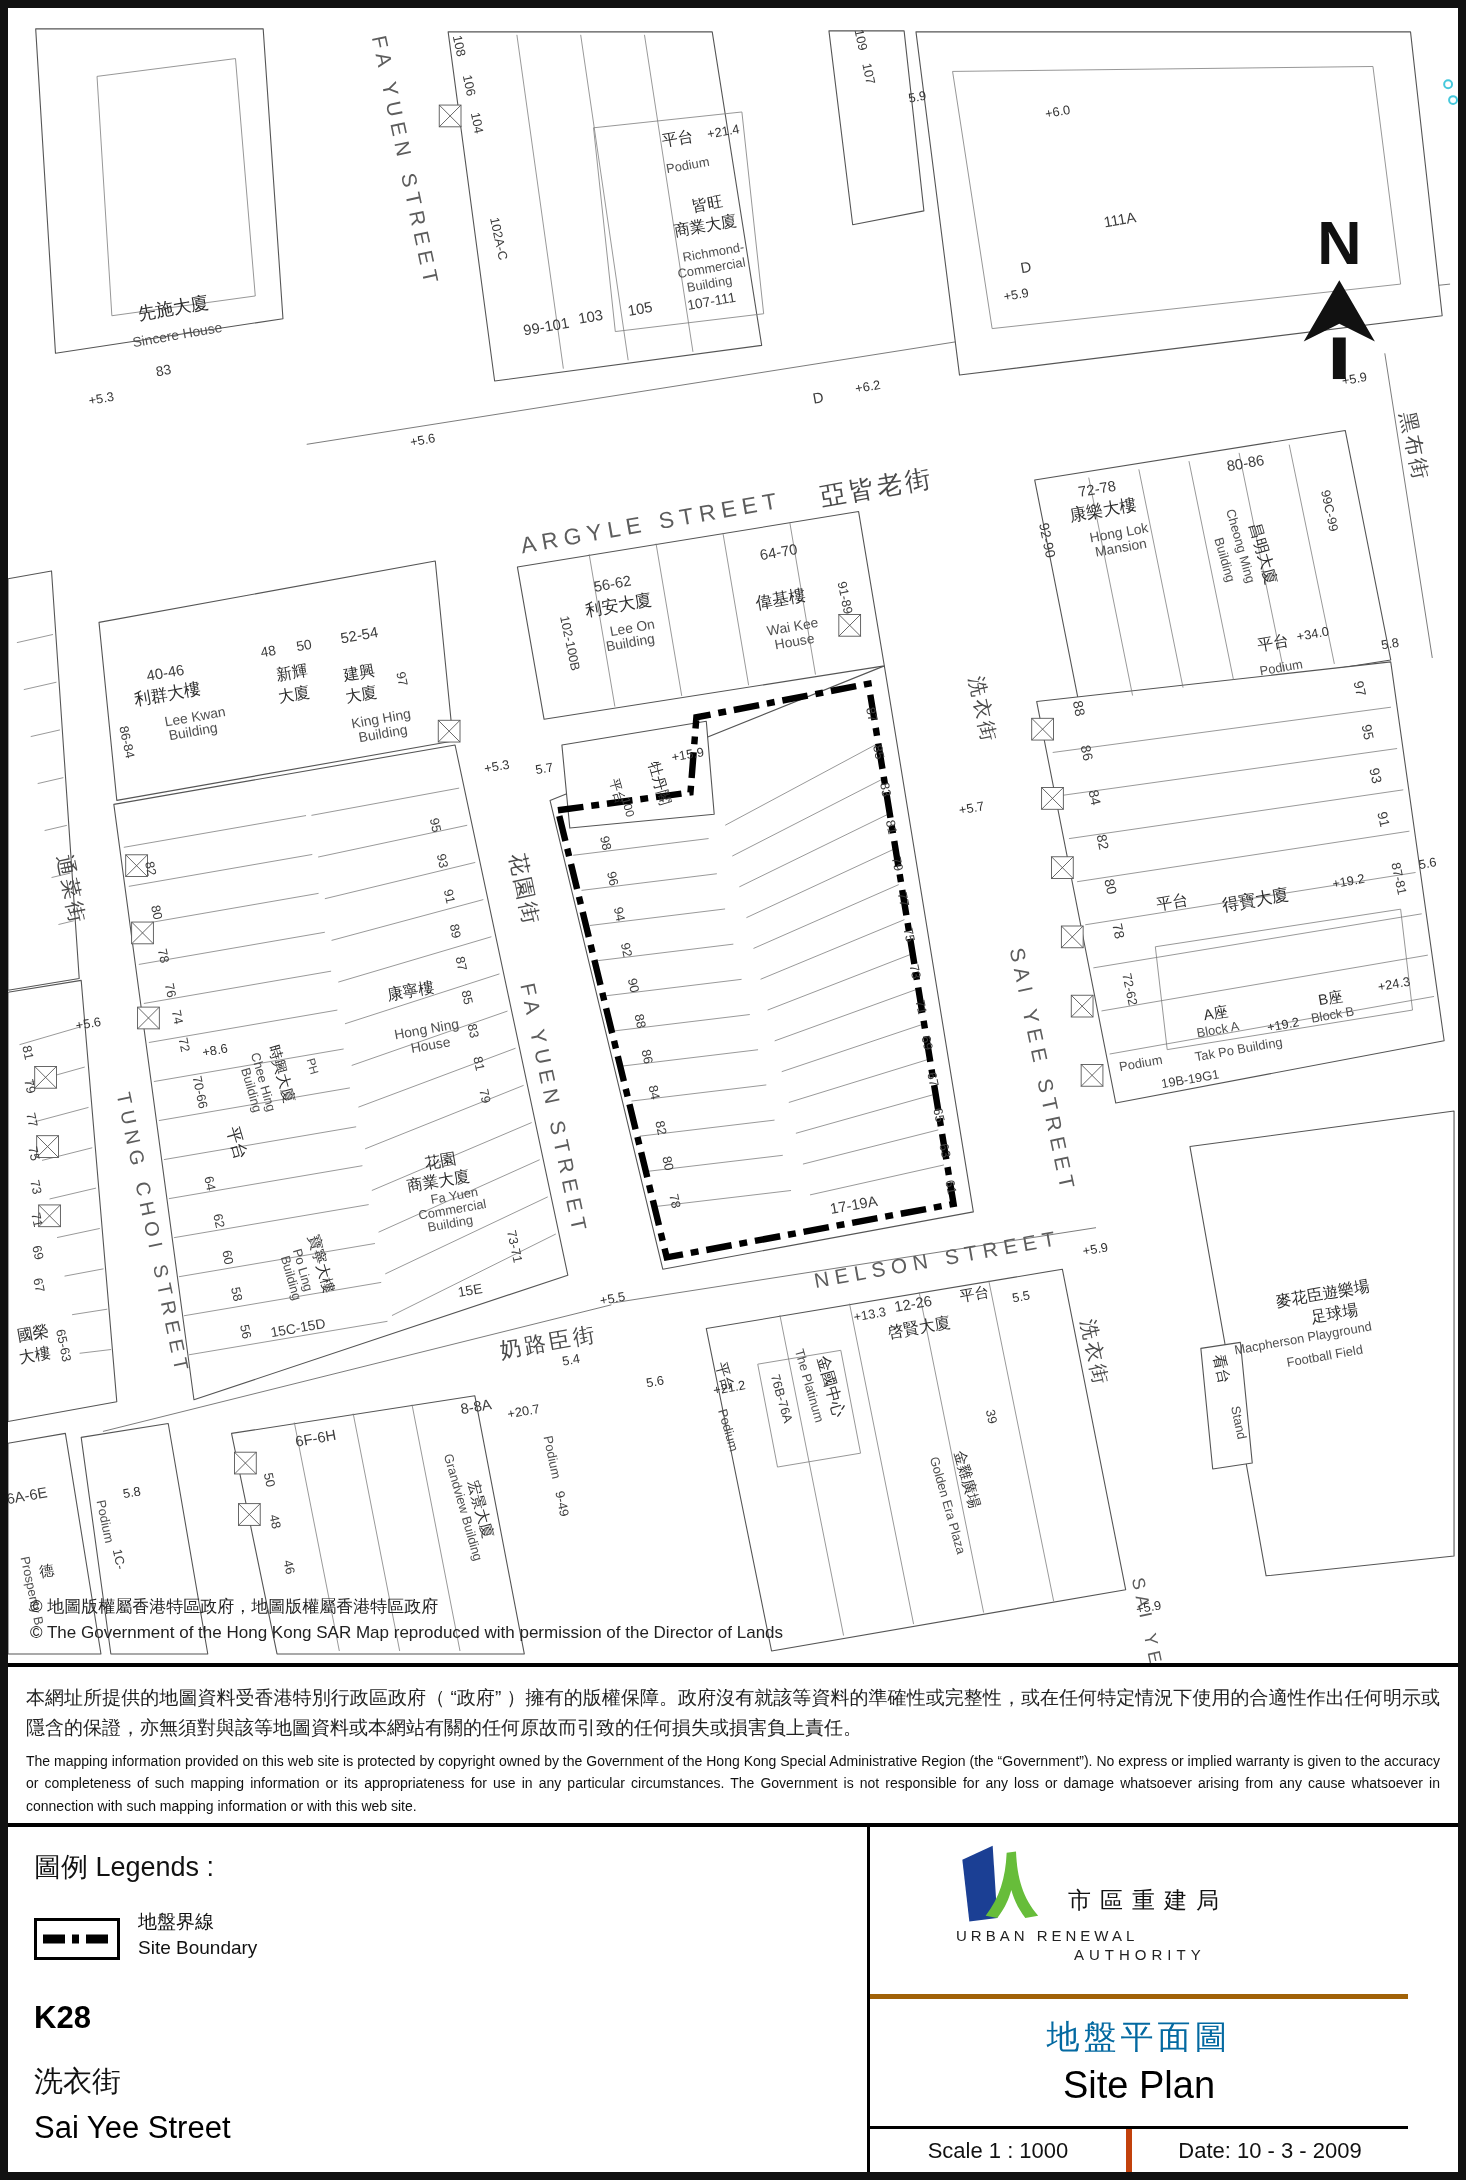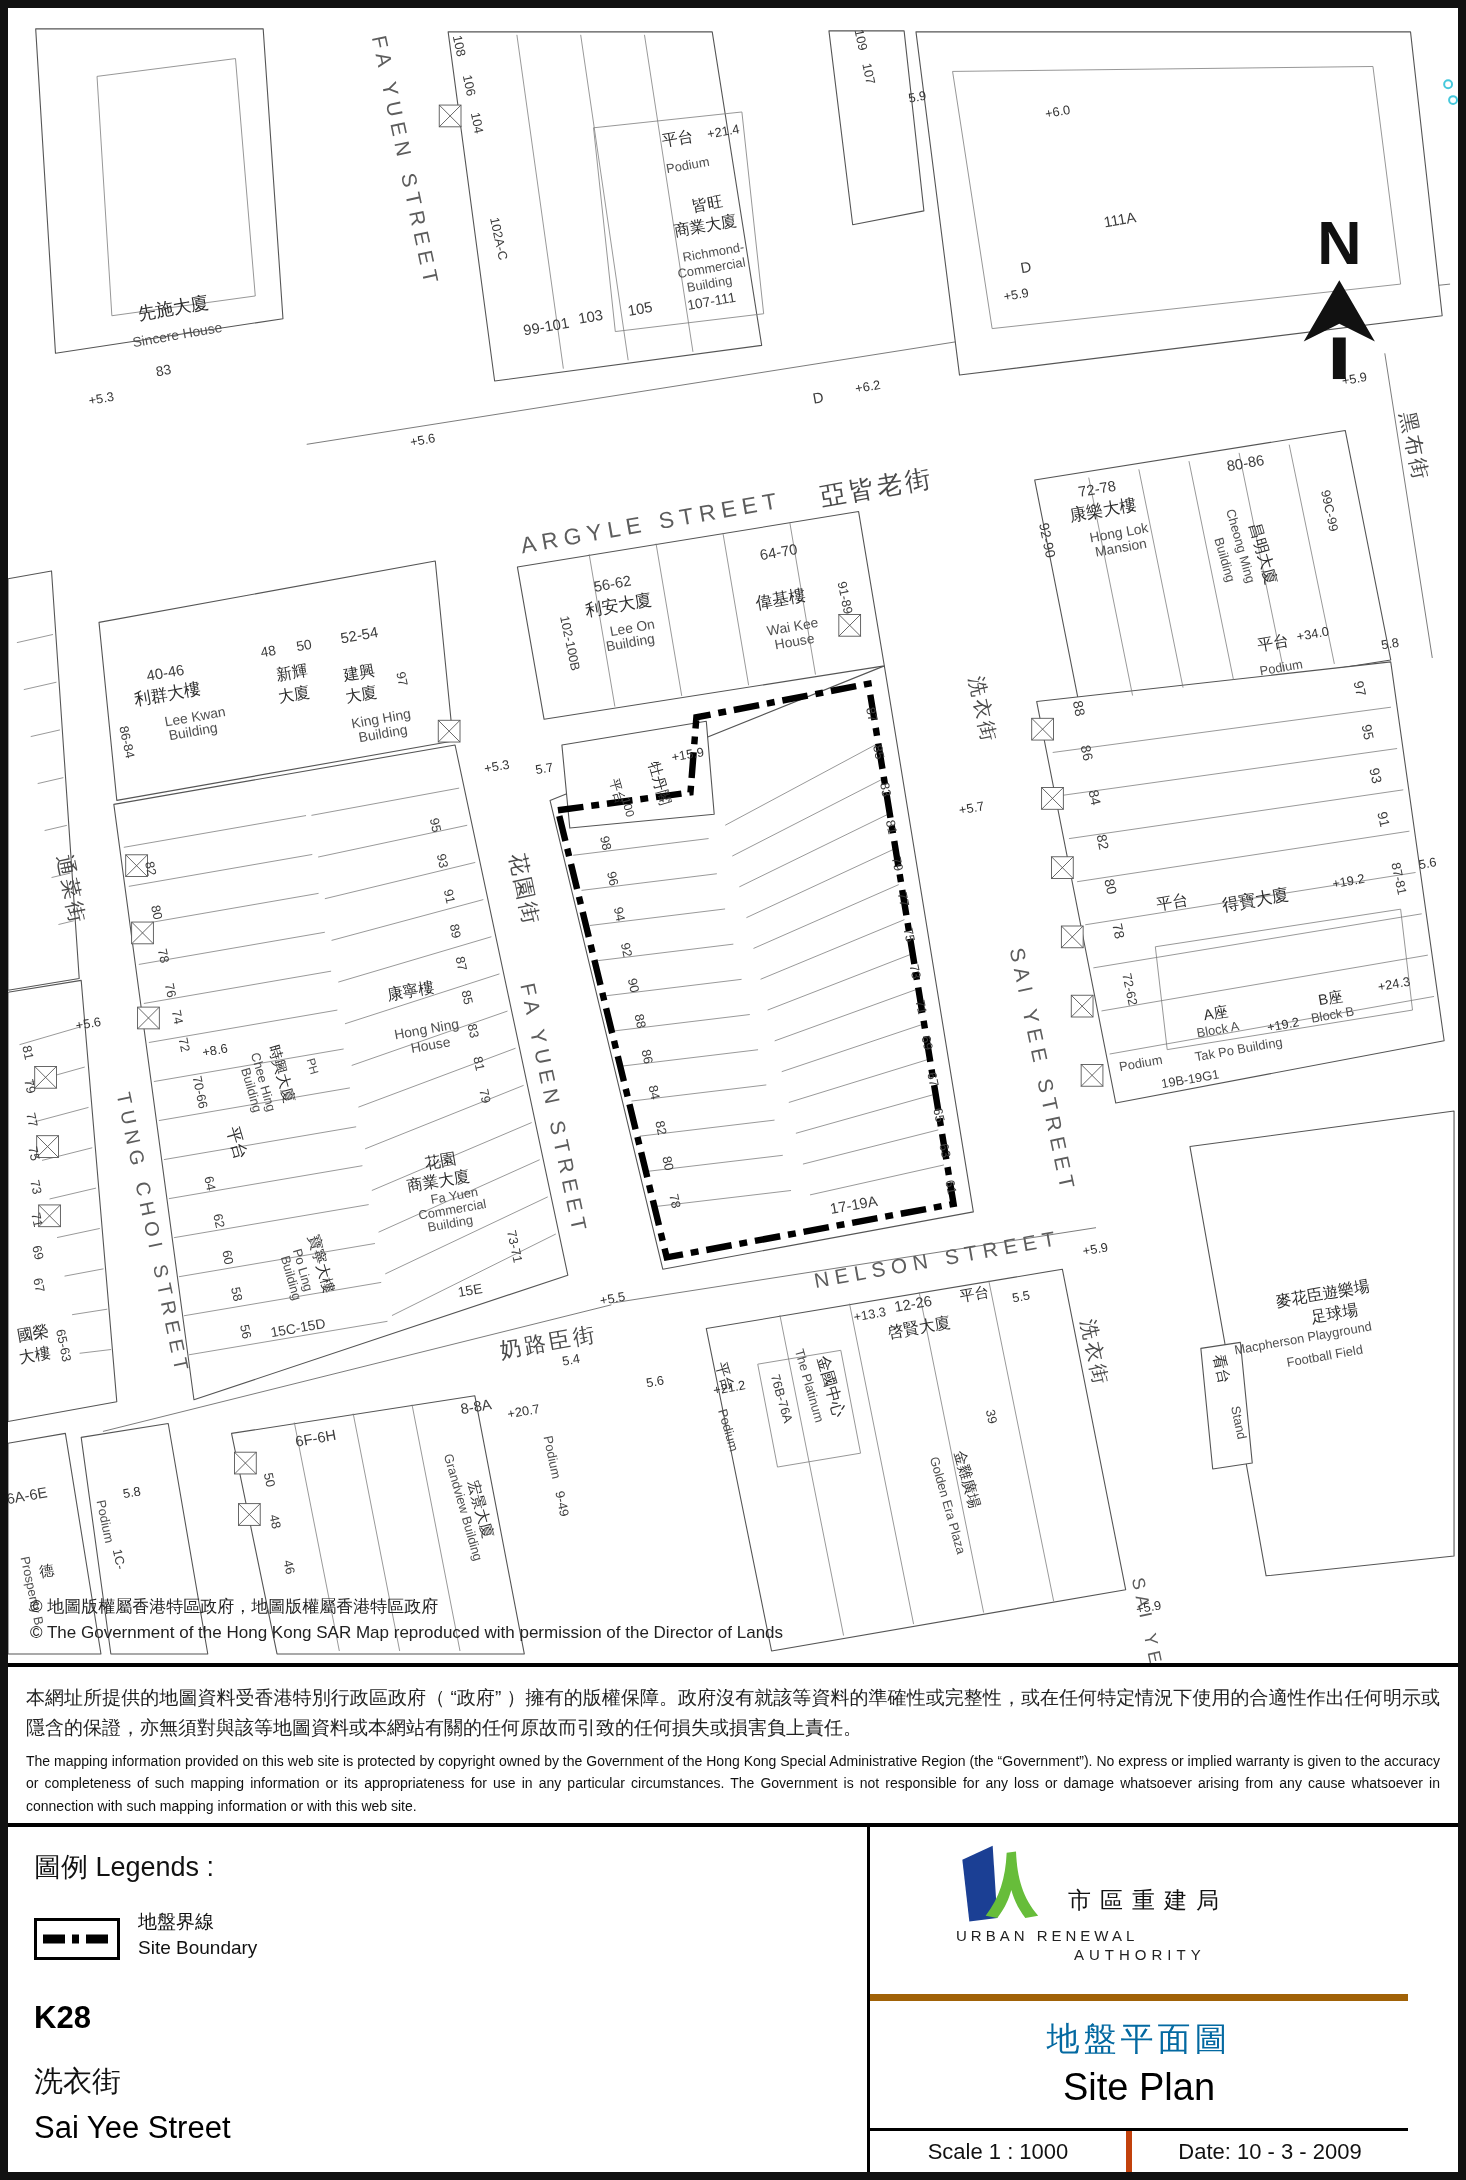--- a/index.html
+++ b/index.html
@@ -16,21 +16,21 @@
   .bottom{position:absolute;top:1827px;left:8px;width:1400px;height:345px;display:flex;background:#fff;}
   .legend-pane{width:862px;border-right:3px solid #000;box-sizing:border-box;position:relative;padding:22px 0 0 26px;}
   .legend-title{font-size:27px;color:#111;}
   .legend-row{display:flex;align-items:flex-end;margin-top:24px;}
   .legend-swatch{width:80px;height:36px;border:3px solid #000;display:flex;align-items:center;justify-content:center;background:#fff;}
   .legend-labels{margin-left:18px;font-size:19px;color:#111;line-height:1.35;}
   .k28{font-size:31px;font-weight:bold;color:#000;margin-top:40px;}
   .pname-zh{font-size:29px;color:#111;margin-top:26px;}
   .pname-en{font-size:31px;color:#000;margin-top:8px;}
   .title-pane{flex:1;display:flex;flex-direction:column;}
-  .logo-cell{height:167px;border-bottom:7px solid #a16207;position:relative;}
+  .logo-cell{height:167px;border-bottom:5px solid #a16207;position:relative;}
   .logo-wrap{position:absolute;left:50%;top:14px;transform:translateX(-50%);width:370px;}
   .logo-row{display:flex;align-items:center;}
   .logo-mark{width:96px;height:84px;}
   .org-zh{font-size:23px;letter-spacing:9px;color:#111;margin-left:18px;margin-top:34px;white-space:nowrap;}
   .org-en1{font-size:15px;letter-spacing:4px;color:#222;margin-top:2px;margin-left:2px;}
   .org-en2{font-size:15px;letter-spacing:5px;color:#222;margin-left:120px;margin-top:2px;}
   .title-cell{height:127px;border-bottom:3px solid #000;text-align:center;}
   .t-zh{font-size:33px;color:#0369a1;margin-top:16px;letter-spacing:4px;}
   .t-en{font-size:38px;color:#000;margin-top:4px;}
   .meta-row{flex:1;display:flex;}

